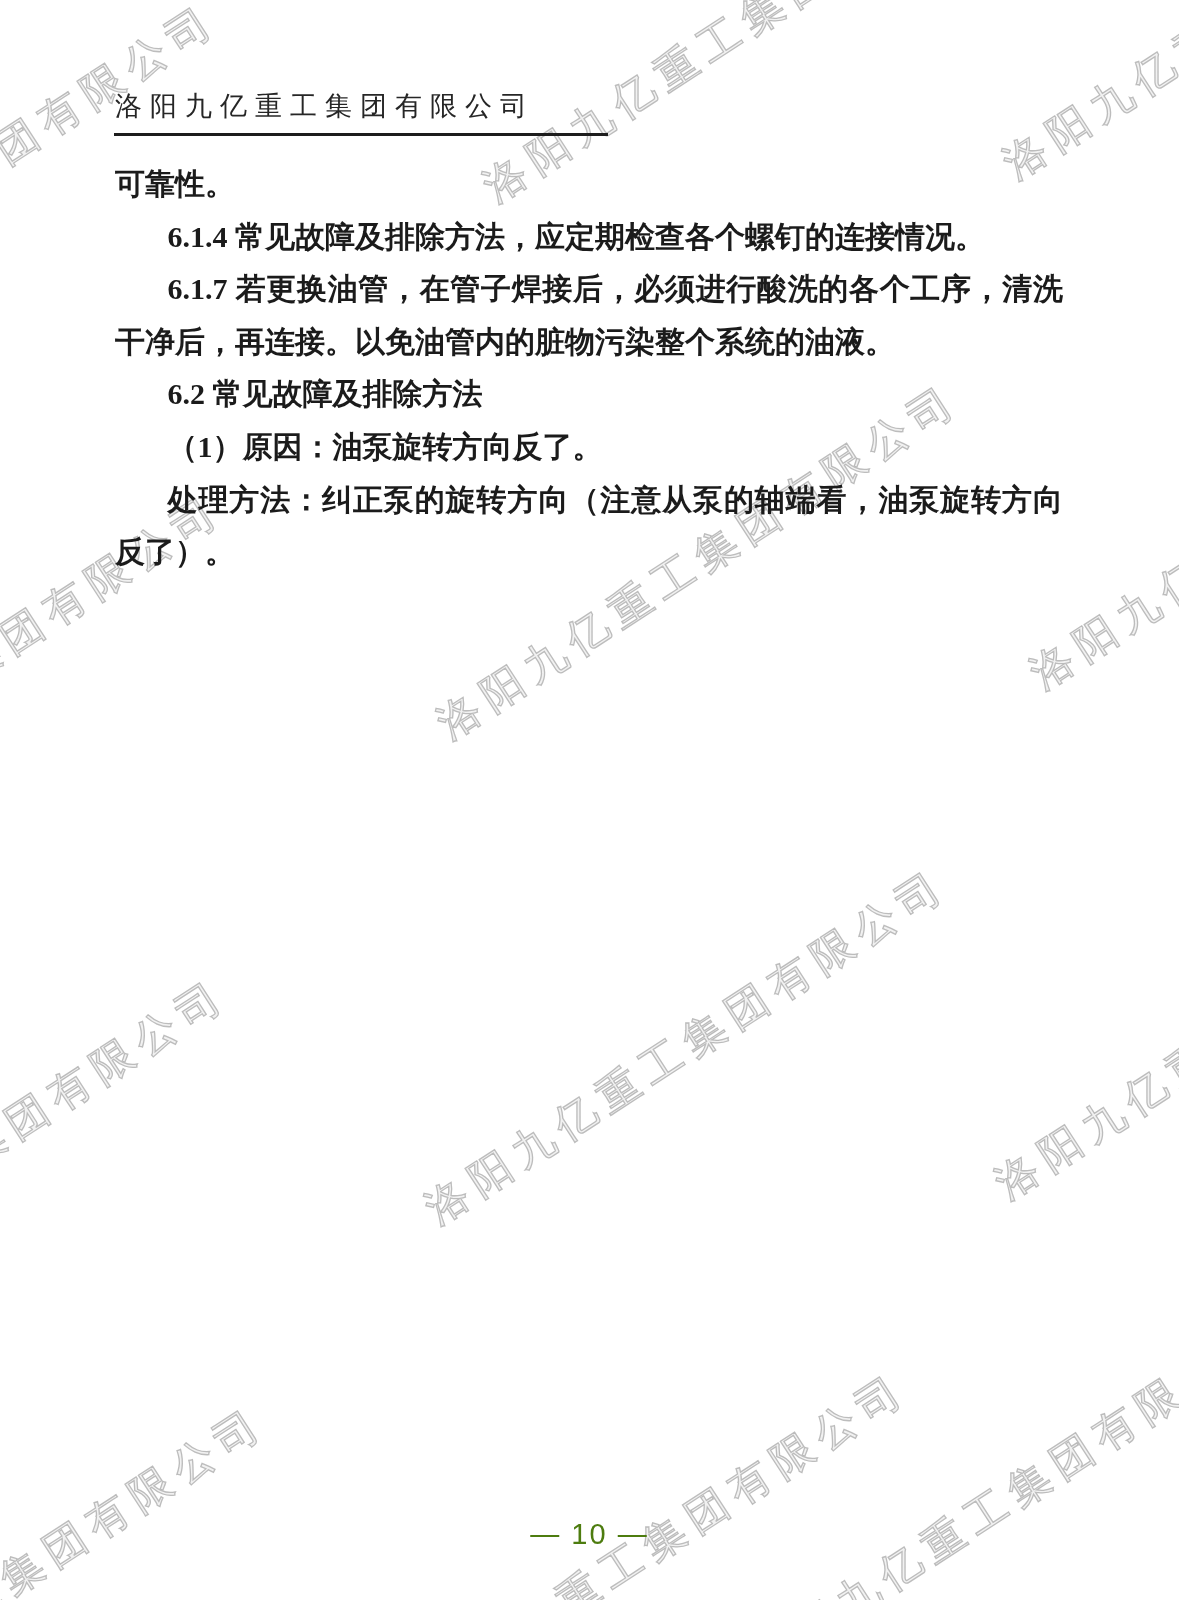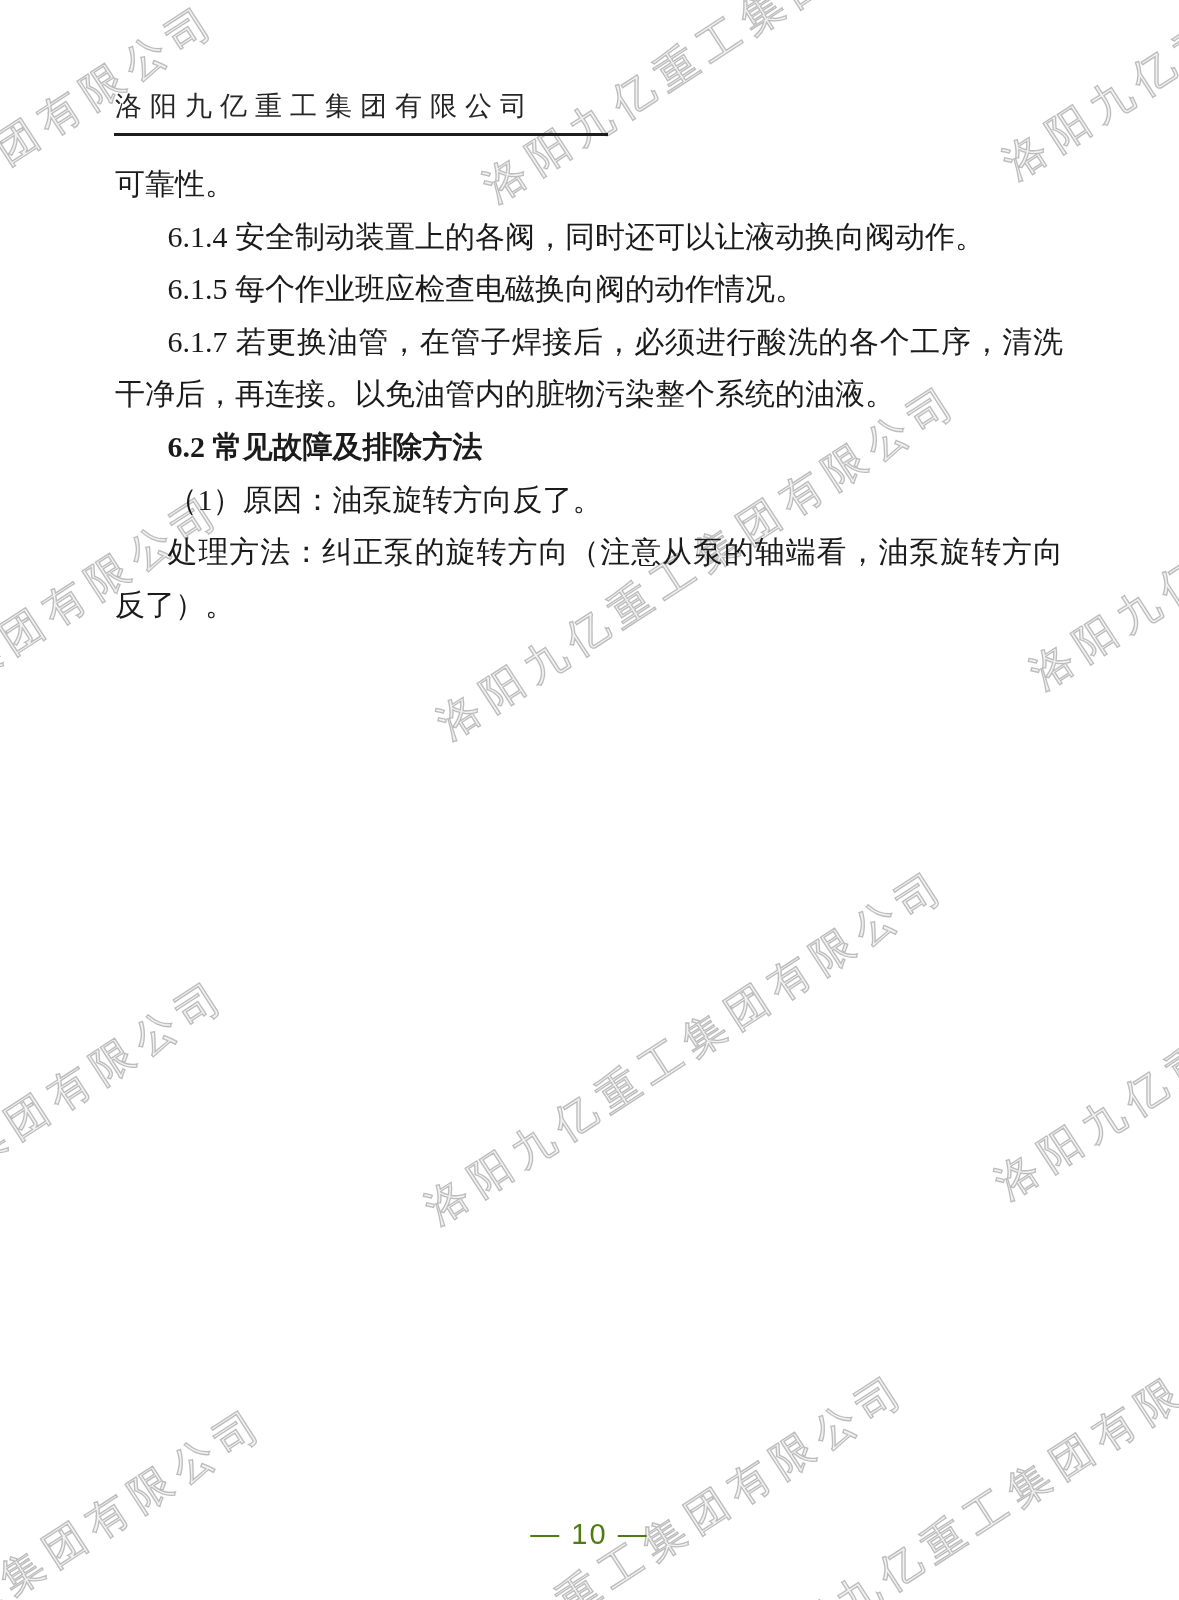--- a/index.html
+++ b/index.html
@@ -41,21 +41,21 @@
     border-top:3px solid #1d1d1d;
   }
   .body-text{
     position:absolute;
     left:115px;top:158px;
     width:948px;
     font-size:30px;
     line-height:52.6px;
     text-align:justify;
   }
-  .body-text p{margin:0;}
+  .body-text p{margin:0;font-weight:bold;}
   .body-text p.indent{text-indent:1.75em;}
   .body-text p.bold{font-weight:bold;}
   .footer{
     position:absolute;
     left:0;top:1518px;
     width:100%;
     text-align:center;
     font-size:29px;
     color:#4d7c0f;
     letter-spacing:2px;
@@ -82,22 +82,21 @@
     <div class="wm" style="left:755px;top:1635px;">洛阳九亿重工集团有限公司</div>
   </div>
 
   <div class="content">
 
     <div class="header-company">洛阳九亿重工集团有限公司</div>
     <div class="header-rule"></div>
 
     <div class="body-text">
       <p>可靠性。</p>
-      <p class="indent">6.1.4 安全制动装置上的各阀，同时还可以让液动换向阀动作。</p>
-      <p class="indent">6.1.5 每个作业班应检查电磁换向阀的动作情况。</p>
+      <p class="indent">6.1.4 常见故障及排除方法，应定期检查各个螺钉的连接情况。</p>
       <p class="indent">6.1.7 若更换油管，在管子焊接后，必须进行酸洗的各个工序，清洗干净后，再连接。以免油管内的脏物污染整个系统的油液。</p>
       <p class="indent bold">6.2 常见故障及排除方法</p>
       <p class="indent">（1）原因：油泵旋转方向反了。</p>
       <p class="indent">处理方法：纠正泵的旋转方向（注意从泵的轴端看，油泵旋转方向反了）。</p>
     </div>
 
     <div class="footer">— 10 —</div>
   </div>
 
 </div>

